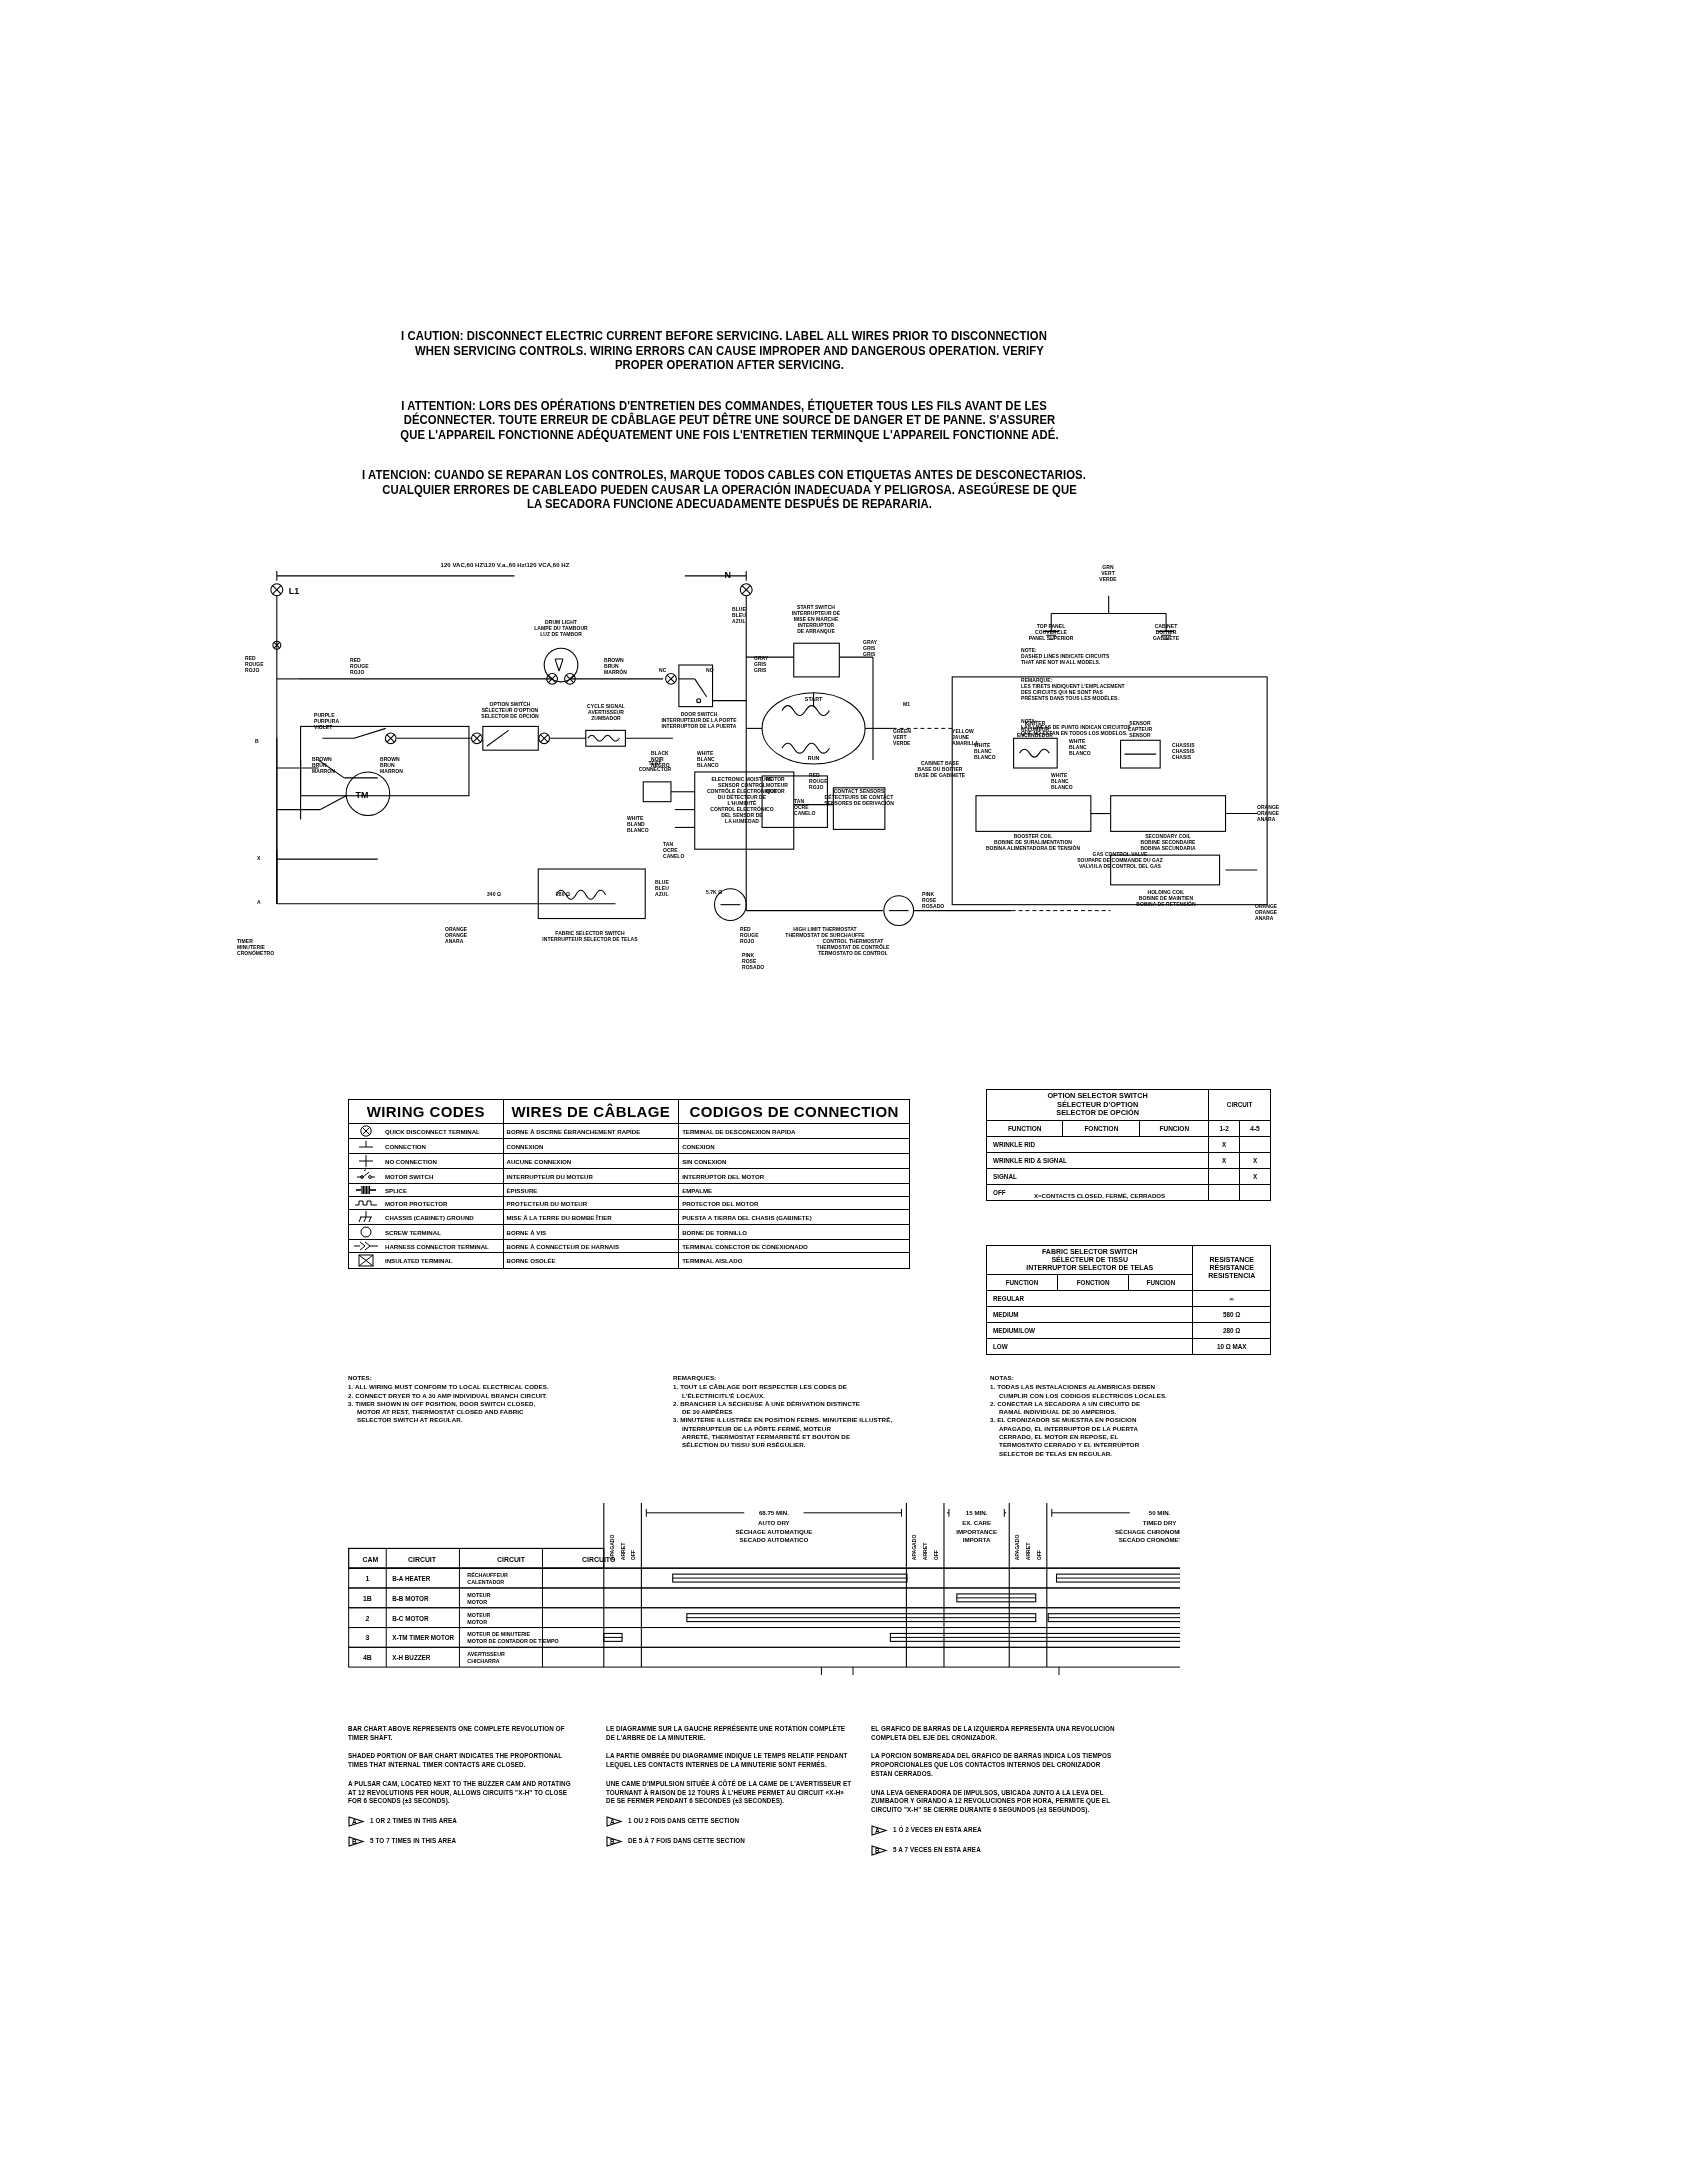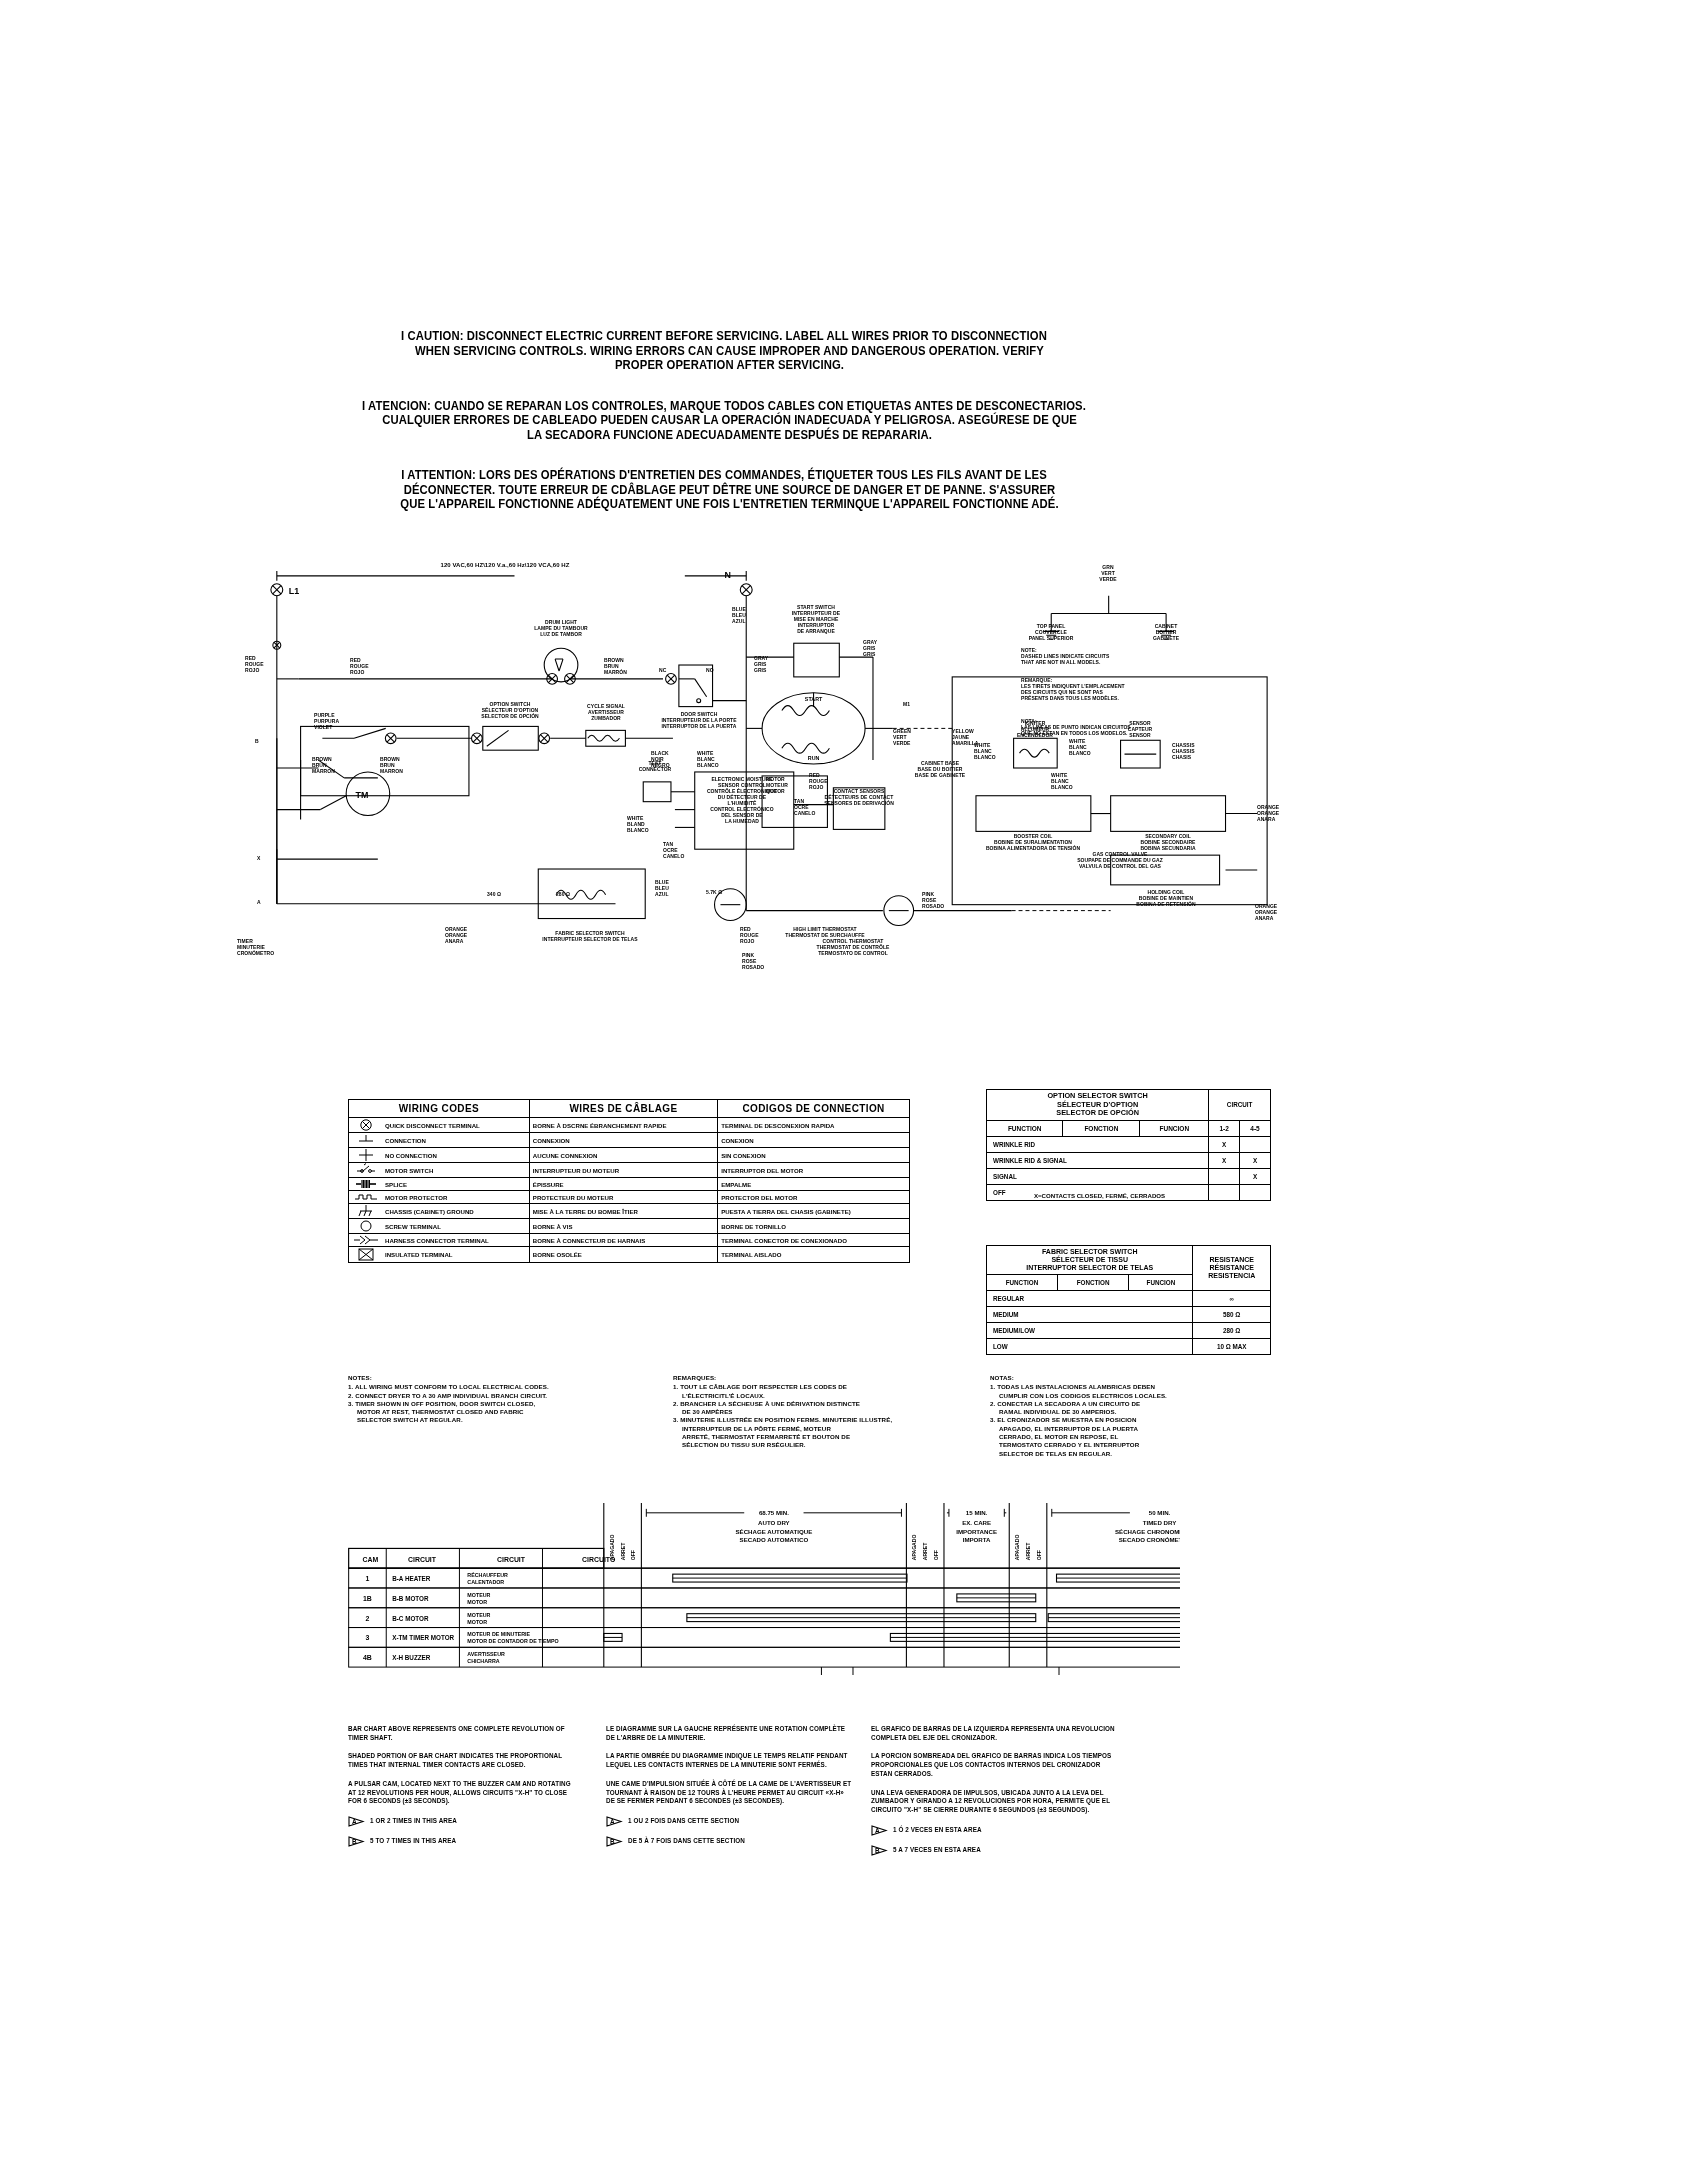--- a/index.html
+++ b/index.html
@@ -22,21 +22,21 @@
   .tbox.ctr{transform:translateX(-50%);text-align:center;white-space:normal;}
 
   
   table{border-collapse:collapse;}
   .tbl{position:absolute;border:1.4px solid #000;background:#fff;}
   .tbl td,.tbl th{border:1px solid #000;font-weight:bold;padding:1px 3px;}
 
   
   #wiring-codes{left:348px;top:1099px;width:562px;}
   #wiring-codes td,#wiring-codes th{font-size:6.1px;}
-  #wiring-codes .hd{font-size:10px;text-align:center;padding:3px 0;letter-spacing:0.4px;}
+  #wiring-codes .hd{font-size:15px;text-align:center;padding:3px 0;letter-spacing:0.4px;}
   #wiring-codes .symcell{width:34px;text-align:center;border-right:none;padding:0;}
   #wiring-codes .namecell{border-left:none;padding-left:2px;}
   .symsvg{display:block;margin:0 auto;}
 
   
   #option-switch{left:986px;top:1089px;width:285px;}
   #option-switch td{font-size:6.3px;text-align:center;height:13px;}
   #option-switch .ttl{font-size:7.3px;line-height:8.5px;padding:2px 0;}
   #option-switch .fnrow td{font-size:6.5px;}
   #option-switch .lft{text-align:left;padding-left:6px;}
@@ -74,28 +74,28 @@
 
 <div class="page">
 
   <div class="warnings" id="warnings">
       <div class="warn-block">
         <div class="warn-line">I CAUTION: DISCONNECT ELECTRIC CURRENT BEFORE SERVICING. LABEL ALL WIRES PRIOR TO DISCONNECTION</div>
         <div class="warn-line ind">WHEN SERVICING CONTROLS. WIRING ERRORS CAN CAUSE IMPROPER AND DANGEROUS OPERATION. VERIFY</div>
         <div class="warn-line ind">PROPER OPERATION AFTER SERVICING.</div>
       </div>
       <div class="warn-block">
+        <div class="warn-line">I ATTENTION: LORS DES OPÉRATIONS D'ENTRETIEN DES COMMANDES, ÉTIQUETER TOUS LES FILS AVANT DE LES</div>
+        <div class="warn-line ind">DÉCONNECTER. TOUTE ERREUR DE CDÂBLAGE PEUT DÊTRE UNE SOURCE DE DANGER ET DE PANNE. S'ASSURER</div>
+        <div class="warn-line ind">QUE L'APPAREIL FONCTIONNE ADÉQUATEMENT UNE FOIS L'ENTRETIEN TERMINQUE L'APPAREIL FONCTIONNE ADÉ.</div>
+      </div>
+      <div class="warn-block">
         <div class="warn-line">I ATENCION: CUANDO SE REPARAN LOS CONTROLES, MARQUE TODOS CABLES CON ETIQUETAS ANTES DE DESCONECTARIOS.</div>
         <div class="warn-line ind">CUALQUIER ERRORES DE CABLEADO PUEDEN CAUSAR LA OPERACIÓN INADECUADA Y PELIGROSA. ASEGÚRESE DE QUE</div>
         <div class="warn-line ind">LA SECADORA FUNCIONE ADECUADAMENTE DESPUÉS DE REPARARIA.</div>
-      </div>
-      <div class="warn-block">
-        <div class="warn-line">I ATTENTION: LORS DES OPÉRATIONS D'ENTRETIEN DES COMMANDES, ÉTIQUETER TOUS LES FILS AVANT DE LES</div>
-        <div class="warn-line ind">DÉCONNECTER. TOUTE ERREUR DE CDÂBLAGE PEUT DÊTRE UNE SOURCE DE DANGER ET DE PANNE. S'ASSURER</div>
-        <div class="warn-line ind">QUE L'APPAREIL FONCTIONNE ADÉQUATEMENT UNE FOIS L'ENTRETIEN TERMINQUE L'APPAREIL FONCTIONNE ADÉ.</div>
       </div>
     </div>
 
   <div class="schem">
     <svg width="1020" height="515" viewBox="0 0 1030 520">
       <g fill="none" stroke="#000" stroke-width="1.1">
 
         <line x1="18" y1="14" x2="258" y2="14"></line>
           <line x1="430" y1="14" x2="492" y2="14"></line>
         <line x1="18" y1="9" x2="18" y2="19"></line>

